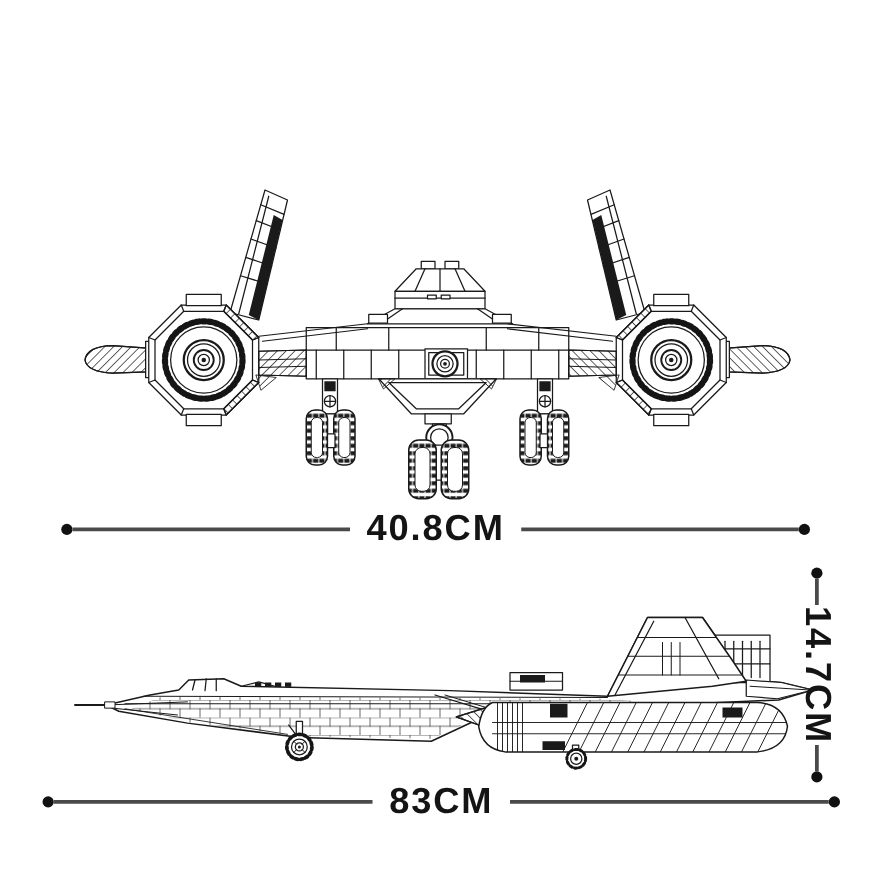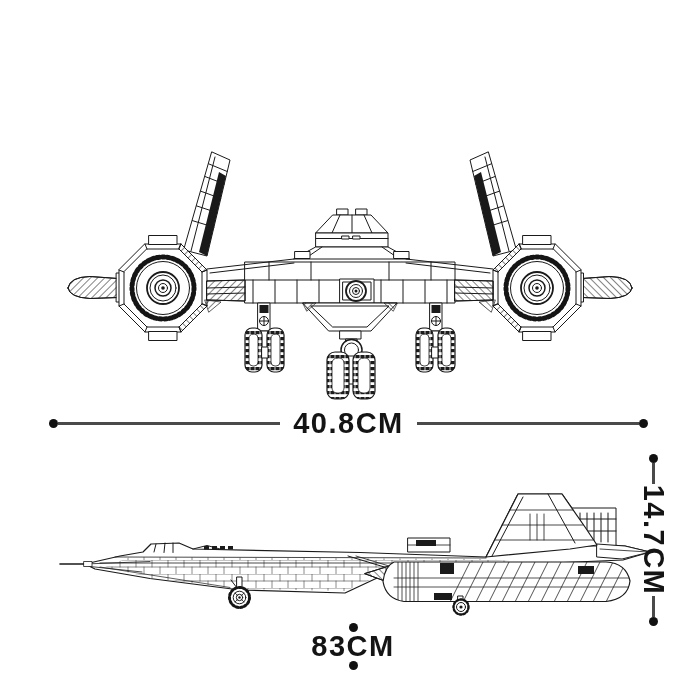--- a/index.html
+++ b/index.html
@@ -5,21 +5,21 @@
   html,body{margin:0;padding:0;background:#ffffff;}
   .canvas{position:relative;width:700px;height:700px;background:#ffffff;overflow:hidden;
           font-family:"Liberation Sans","DejaVu Sans",sans-serif;}
   .drawing-svg{position:absolute;left:0;top:0;width:700px;height:700px;}
   .dim{position:absolute;display:flex;align-items:center;}
   .dim .dot{width:9px;height:9px;border-radius:50%;background:#111111;flex:0 0 auto;}
   .dim .dline{flex:1 1 auto;height:3px;background:#4a4a4a;}
   .dim .dlabel{flex:0 0 auto;padding:0 13px;font-size:29px;font-weight:bold;
                letter-spacing:1.5px;color:#141414;line-height:1;white-space:nowrap;}
   .dim-width{left:49px;top:405px;width:599px;height:36px;}
-  .dim-length{left:34px;top:623px;width:638px;height:36px;flex-direction:column;}
+  .dim-length{left:34px;top:623px;width:638px;height:36px;}
   .dim-height{left:637px;top:454px;width:32px;height:172px;flex-direction:column;}
   .dim-height .dline{width:3px;height:auto;flex:1 1 auto;}
   .vlabel{position:relative;width:32px;height:112px;flex:0 0 auto;}
   .vlabel span{position:absolute;top:50%;left:50%;transform:translate(-50%,-50%) rotate(90deg);
                white-space:nowrap;font-size:29px;font-weight:bold;letter-spacing:1.5px;color:#141414;}
 </style>
 </head>
 <body>
 
 <div class="canvas">

